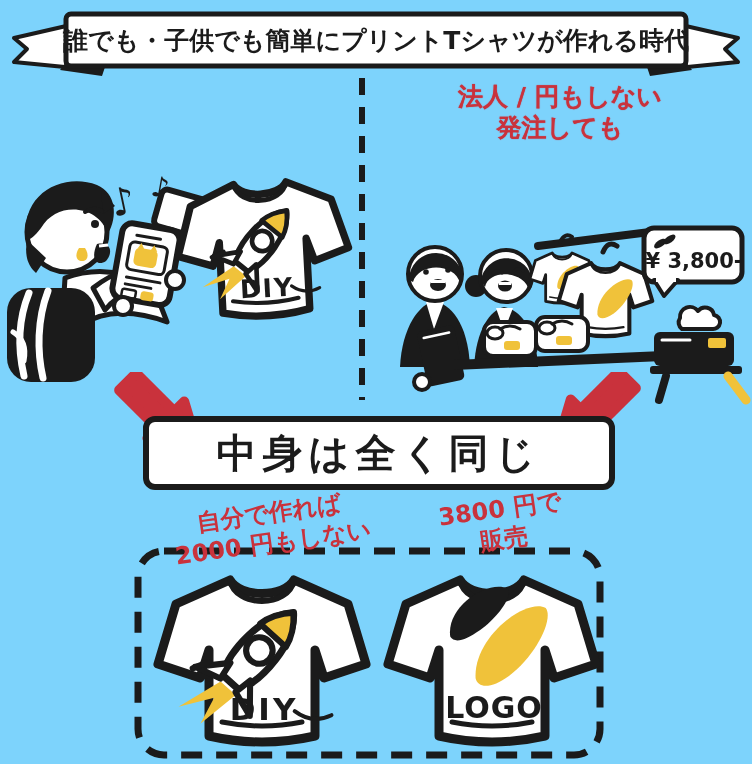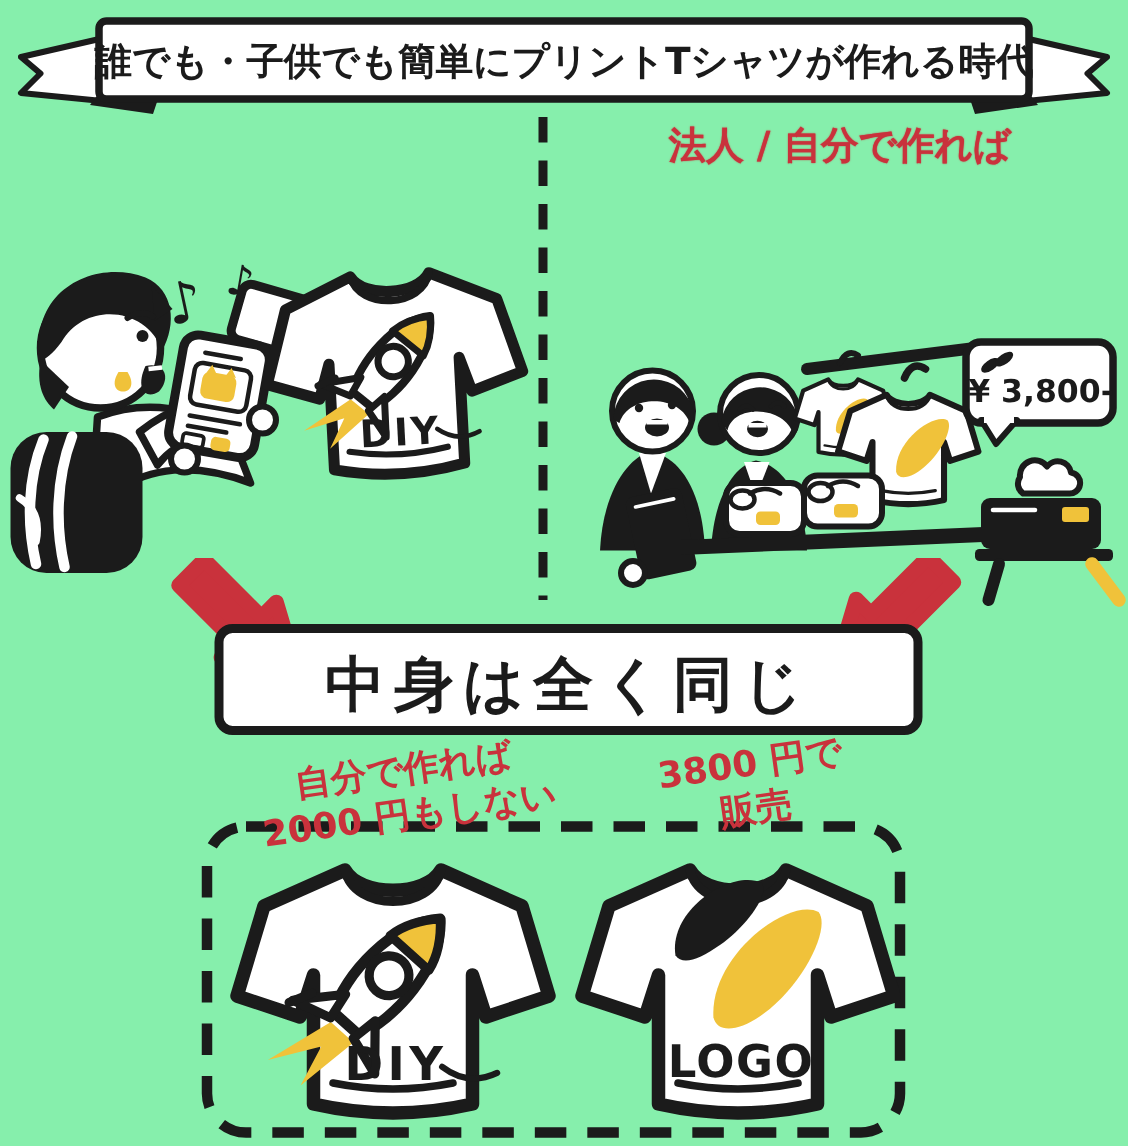--- a/index.html
+++ b/index.html
@@ -1,30 +1,30 @@
 <!DOCTYPE html>
 <html style="--red: #c9323c; --yellow: #f0c23a; --ink: #1b1b1b;"><head>
 <meta charset="utf-8">
 <style>
   :root{ --red:#c9323c; --yellow:#f0c23a; --ink:#1b1b1b; }
   html,body{margin:0;padding:0;background:#fff;}
-  #stage{position:relative;width:752px;height:764px;background:#86efac;overflow:hidden;
+  #stage{position:relative;width:752px;height:764px;background:#7dd3fc;overflow:hidden;
          font-family:"DejaVu Sans",sans-serif;color:var(--ink);}
   .abs{position:absolute;}
   
   .ribbon-title{left:66px;top:14px;width:620px;height:52px;display:flex;align-items:center;justify-content:center;
     font-size:25px;font-weight:bold;letter-spacing:0px;white-space:nowrap;z-index:3;}
   
   .red-head{color:var(--red);font-weight:800;text-align:center;line-height:1.22;z-index:2;
     text-shadow:0 0 1px var(--red);}
   .red-head.left{left:18px;top:88px;width:334px;font-size:26px;}
   .red-head.right{left:372px;top:82px;width:376px;font-size:25px;}
   
   .mid-banner{left:143px;top:416px;width:460px;height:62px;background:#fff;border:6px solid var(--ink);
-    border-radius:12px;display:flex;align-items:flex-end;justify-content:center;z-index:5;}
+    border-radius:12px;display:flex;align-items:center;justify-content:center;z-index:5;}
   .mid-banner span{font-size:40px;font-weight:bold;letter-spacing:6px;white-space:nowrap;}
   
   .caption{color:var(--red);font-weight:800;text-align:center;line-height:1.25;font-size:24px;
     transform:rotate(-8deg);z-index:6;white-space:nowrap;}
   .caption.left{left:134px;top:498px;width:274px;}
   .caption.right{left:404px;top:494px;width:196px;}
   
   .f-w{fill:#fff}.f-ink{fill:var(--ink)}.f-red{fill:var(--red)}.f-yel{fill:var(--yellow)}.f-n{fill:none}
   .s-ink{stroke:var(--ink)}.s-w{stroke:#fff}.s-red{stroke:var(--red)}.s-yel{stroke:var(--yellow)}
   .rnd{stroke-linejoin:round;stroke-linecap:round}
@@ -72,21 +72,22 @@
     <rect class="f-w s-ink" stroke-width="5" x="66" y="8" width="620" height="52" rx="5"></rect>
   </svg>
   <div class="abs ribbon-title">誰でも・子供でも簡単にプリントTシャツが作れる時代</div>
 
   <svg class="abs" style="left:356px;top:74px" width="12" height="330" viewBox="0 0 12 330">
     <line class="s-ink" x1="6" y1="4" x2="6" y2="326" stroke-width="6" stroke-dasharray="17 12"></line>
   </svg>
 
 
   <div class="abs red-head right">
-    <div>法人 / 自分で作れば</div>
+    <div>法人 / 円もしない</div>
+    <div>発注しても</div>
   </div>
 
   <svg class="abs" style="left:5px;top:160px" width="352" height="248" viewBox="0 0 352 248">
     <text class="svg-label" x="106" y="56" font-size="38" transform="rotate(-12 112 44)">♪</text>
     <text class="svg-label" x="146" y="36" font-size="28" transform="rotate(10 150 28)">♪</text>
     <rect class="f-w s-ink rnd" stroke-width="6" x="152" y="34" width="48" height="38" rx="6" transform="rotate(16 176 53)"></rect>
 
     <g>
       <path class="f-w s-ink rnd" stroke-width="5" d="M60,118 C92,106 122,112 148,126 L162,162 C130,150 100,150 78,164 L58,150 Z"></path>
       <rect class="f-ink" x="2" y="128" width="88" height="94" rx="24"></rect>

